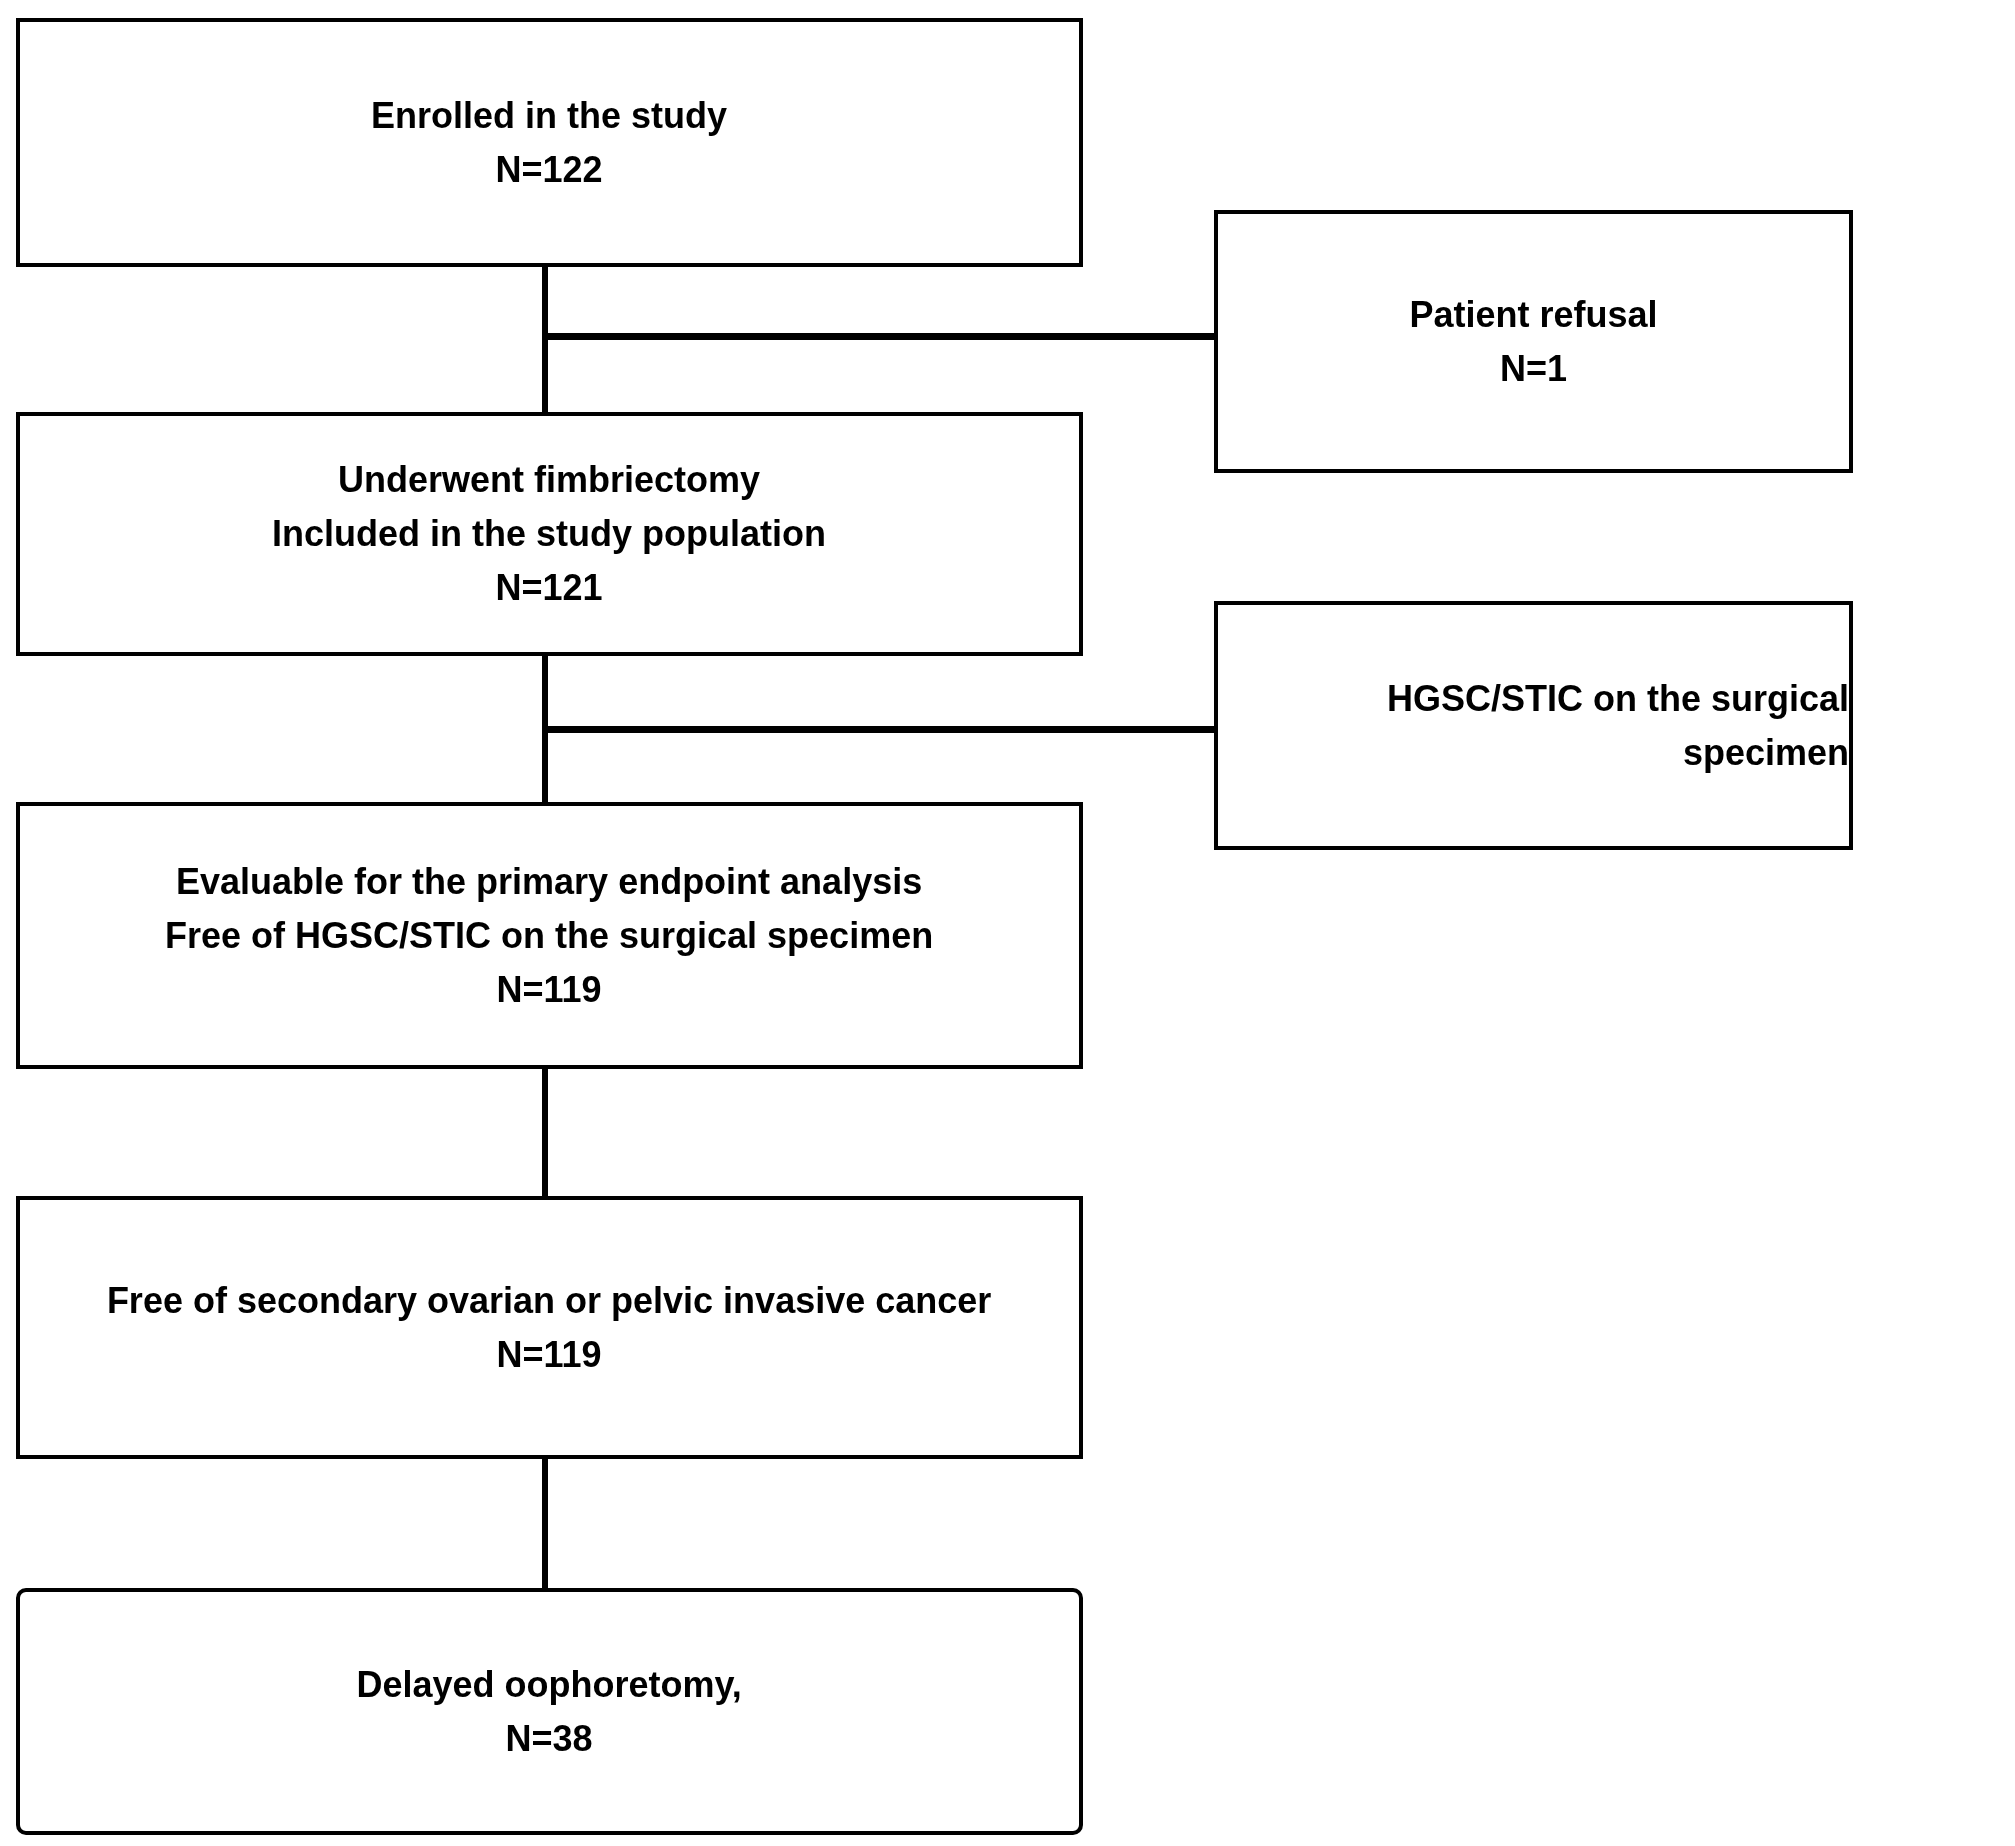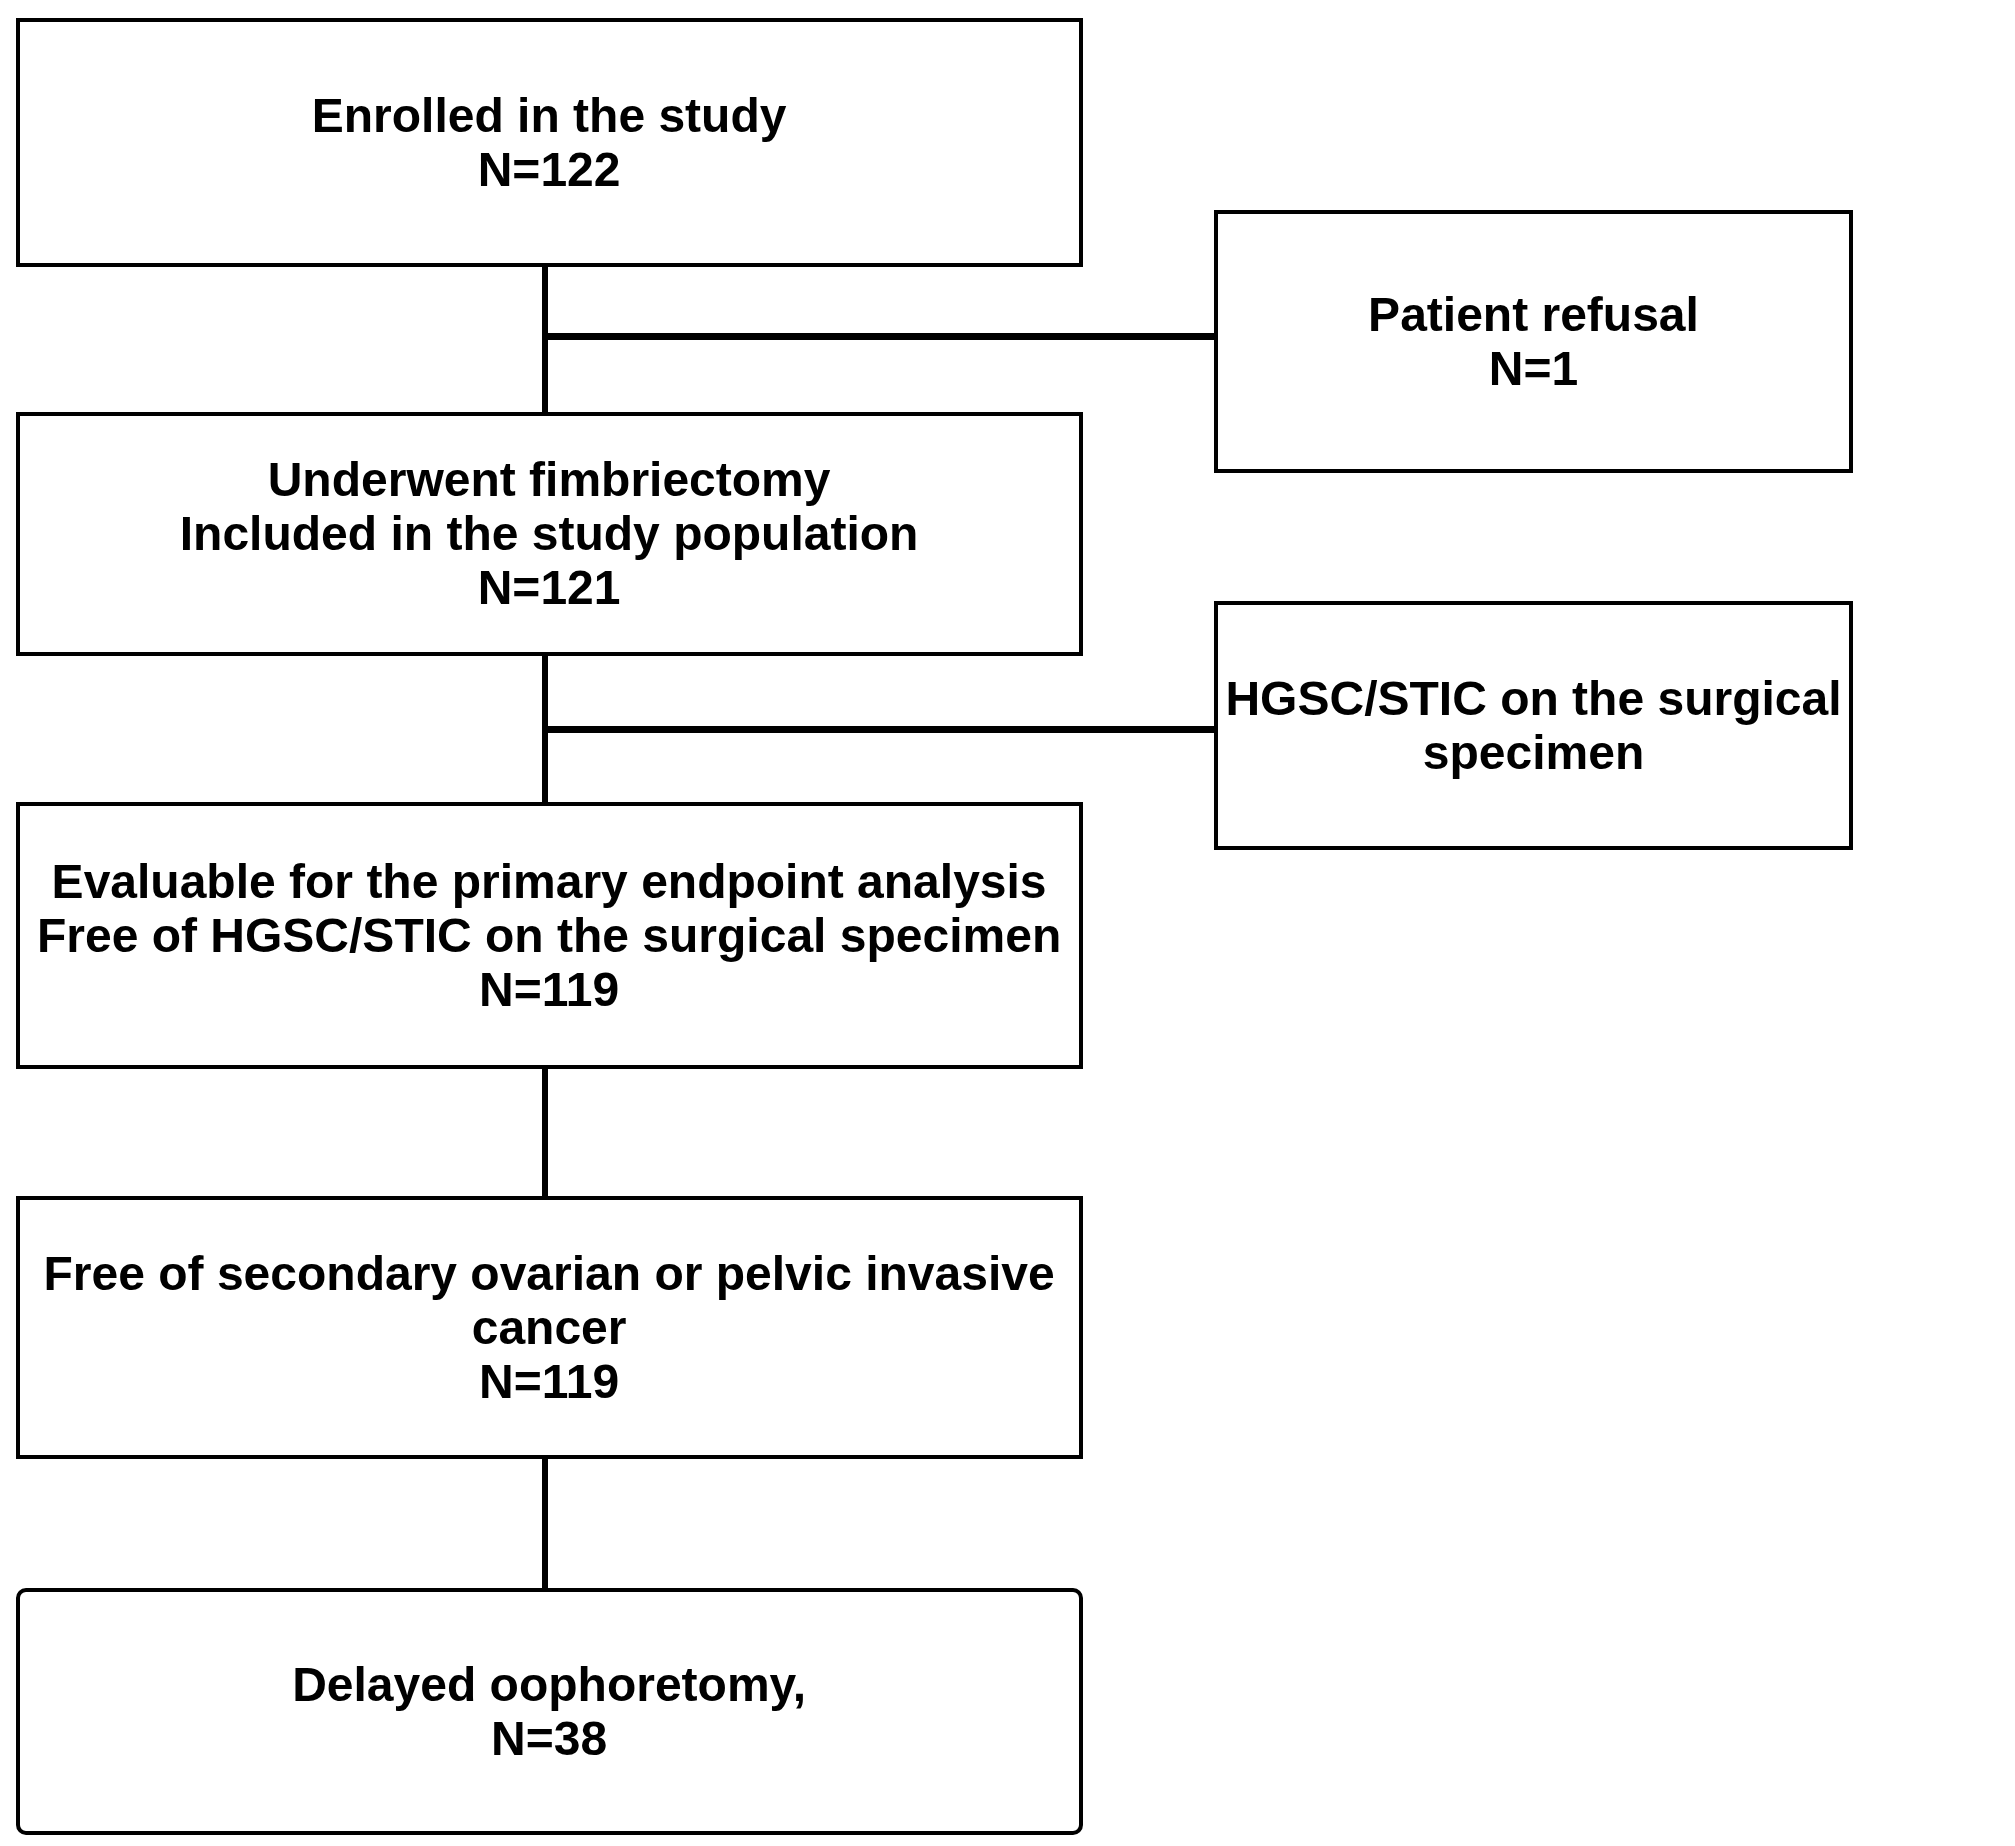--- a/index.html
+++ b/index.html
@@ -28,21 +28,21 @@
   .box-left {
     left: 15.6px;
     width: 1067px;
   }
   .box-right {
     left: 1214px;
     width: 639px;
   }
   .box-text {
     width: 100%;
-    font-size: 48px;
+    font-size: 36px;
     font-weight: 700;
     line-height: 54px;
     color: #000000;
   }
   .vline {
     position: absolute;
     width: 6.3px;
     background: #000000;
   }
   .hline {
@@ -100,20 +100,20 @@
     </div>
   </div>
 
   <div class="box box-right" style="top:210px; height:263px;">
     <div class="box-text">
       <div>Patient refusal</div>
       <div>N=1</div>
     </div>
   </div>
 
-  <div class="box box-right" style="top:601px; height:249px;">
+  <div class="box box-right" style="top:601px; height:249px;text-align:right;">
     <div class="box-text">
       <div>HGSC/STIC on the surgical specimen</div>
     </div>
   </div>
 
 </div>
 
 
 </body></html>

